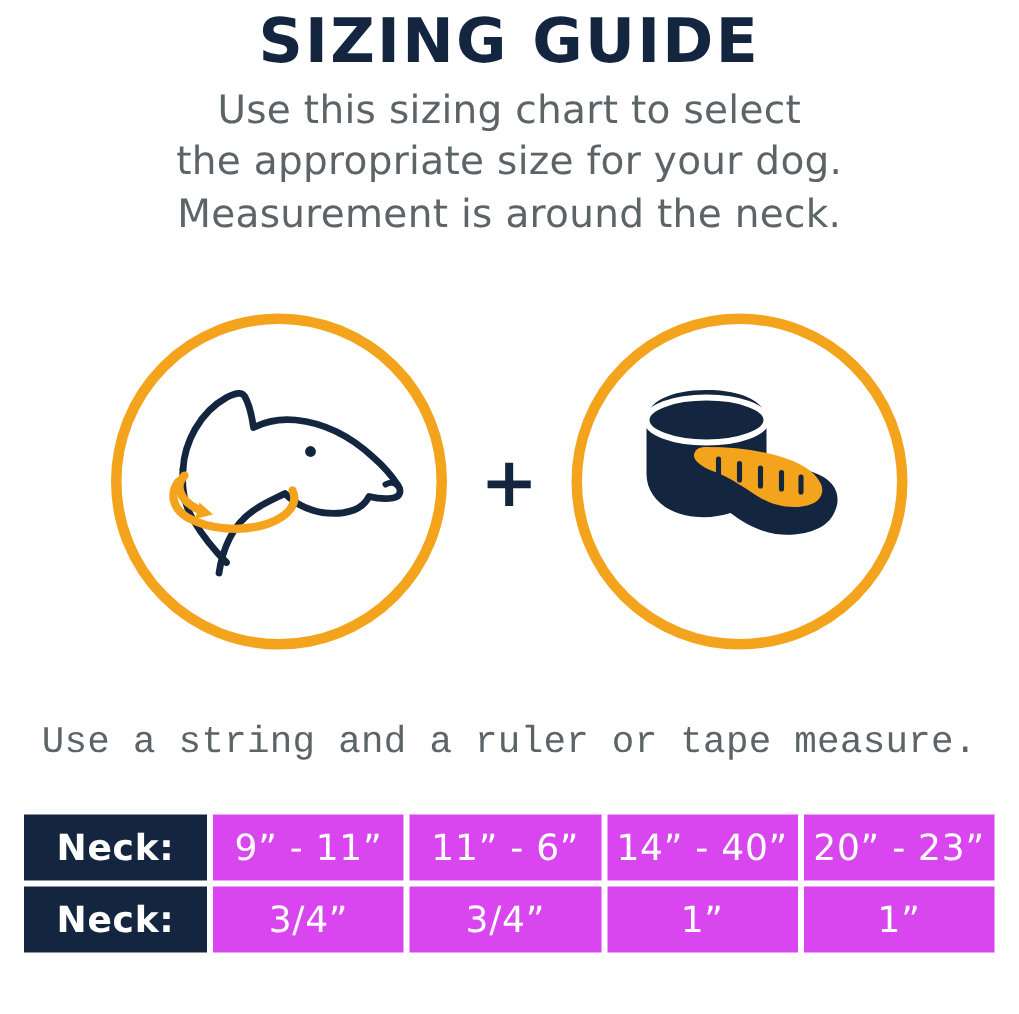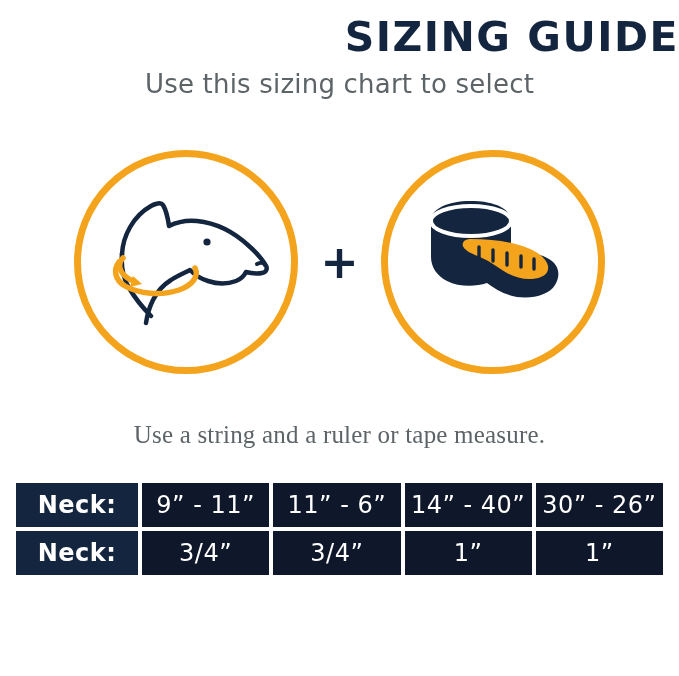--- a/index.html
+++ b/index.html
@@ -15,27 +15,27 @@
   }
   .page {
     position: relative;
     width: 679px;
     height: 676px;
     box-sizing: border-box;
   }
 
   
   .title {
-    text-align: right;
+    text-align: center;
     font-family: "DejaVu Sans", sans-serif;
     font-weight: bold;
     font-size: 41px;
     letter-spacing: 1.5px;
     color: #14263f;
-    margin: 16px 0 2px 0;
+    margin: 6px 0 2px 0;
     line-height: 1.05;
   }
   .subtitle {
     text-align: center;
     font-family: "DejaVu Sans", sans-serif;
     font-size: 26px;
     color: #5d6468;
     line-height: 1.32;
     margin: 8px 0 12px 0;
     letter-spacing: 0.2px;
@@ -65,21 +65,21 @@
     font-size: 46px;
     color: #14263f;
     font-weight: bold;
     line-height: 1;
     font-family: "DejaVu Sans", sans-serif;
   }
 
   
   .caption {
     text-align: center;
-    font-family: Liberation Serif, serif;
+    font-family: Liberation Mono, monospace;
     font-size: 25px;
     color: #5d6468;
     margin-top: 24px;
     letter-spacing: 0.2px;
   }
 
   
   .table {
     margin: 30px auto 0 auto;
     width: 655px;
@@ -95,35 +95,37 @@
     font-family: "DejaVu Sans", sans-serif;
     font-size: 24px;
   }
   td.lbl {
     background: #14263f;
     font-weight: bold;
     width: 120px;
     letter-spacing: 0.5px;
   }
   td.val {
-    background: #0f172a;
+    background: #d946ef;
     font-weight: normal;
     letter-spacing: 0.5px;
     text-align: center;
   }
 </style>
 </head>
 <body>
 
 <div class="page">
 
   <h1 class="title">SIZING GUIDE</h1>
 
   <div class="subtitle">
     <div>Use this sizing chart to select</div>
+    <div>the appropriate size for your dog.</div>
+    <div>Measurement is around the neck.</div>
   </div>
 
   <div class="icons-row">
 
     <div class="circle">
       <span>
         <svg width="195" height="160" viewBox="0 0 195 160" xmlns="http://www.w3.org/2000/svg">
 
           <path d="M33 74 C34 56 44 36 62 26 C68 23 72 22 74 25 C77 30 79 39 80 46
                    C88 42 98 40 108 41 C128 43 146 53 160 66 C168 73 172 78 176 84
@@ -178,21 +180,21 @@
 
   <div class="caption">Use a string and a ruler or tape measure.</div>
 
   <table class="table">
     <tbody>
       <tr>
         <td class="lbl">Neck:</td>
         <td class="val">9” - 11”</td>
         <td class="val">11” - 6”</td>
         <td class="val">14” - 40”</td>
-        <td class="val">30” - 26”</td>
+        <td class="val">20” - 23”</td>
       </tr>
       <tr>
         <td class="lbl">Neck:</td>
         <td class="val">3/4”</td>
         <td class="val">3/4”</td>
         <td class="val">1”</td>
         <td class="val">1”</td>
       </tr>
     </tbody>
   </table>

